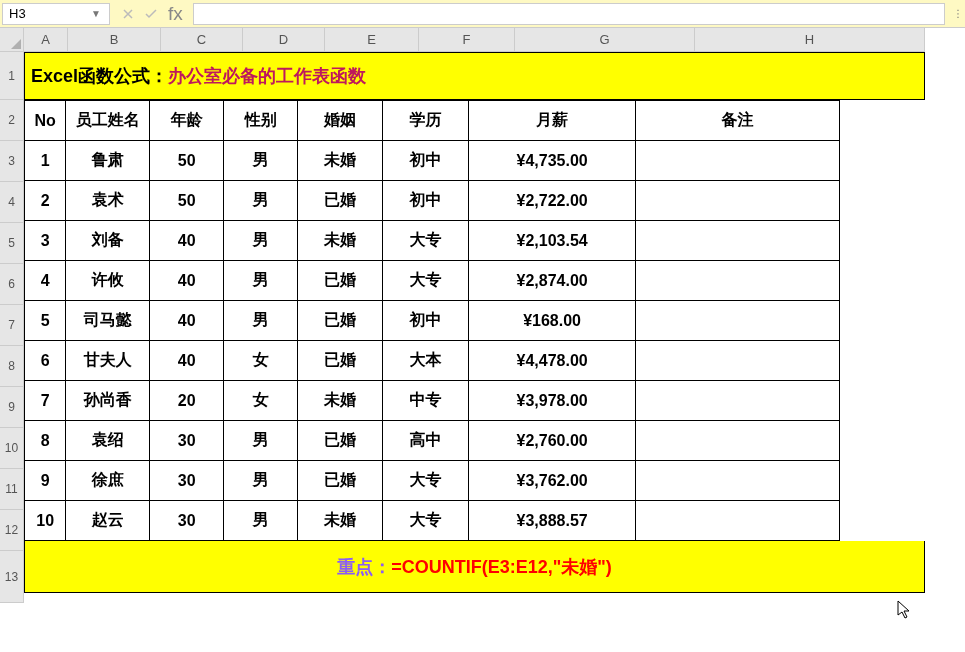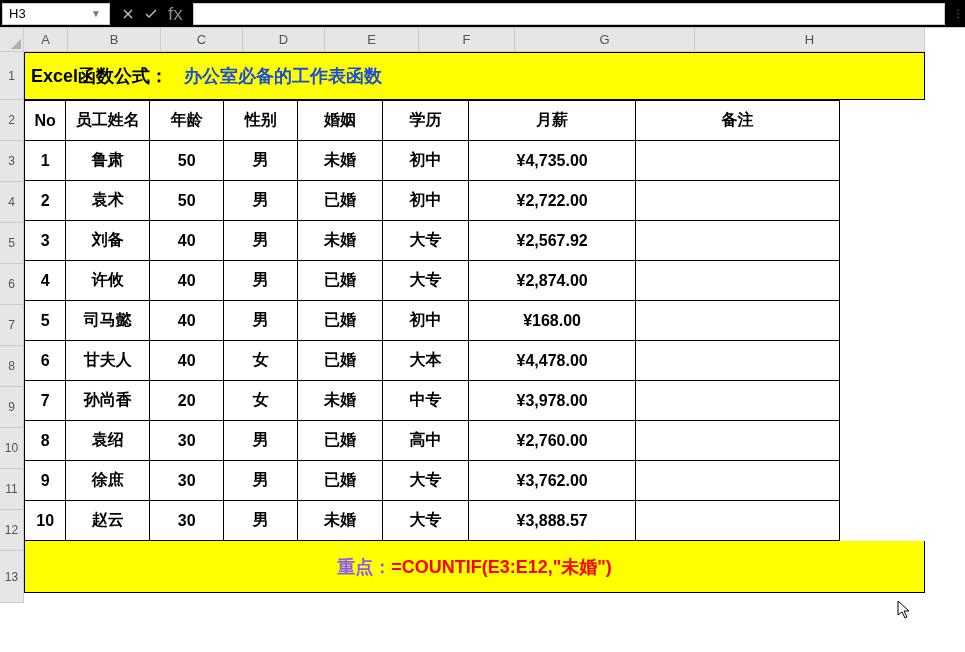--- a/index.html
+++ b/index.html
@@ -8,21 +8,21 @@
     font-family: "Microsoft YaHei", Arial, sans-serif;
     background: #e6e6e6;
     width: 965px;
     height: 652px;
     overflow: hidden;
   }
   .formula-bar {
     display: flex;
     align-items: center;
     height: 28px;
-    background: #000000;
+    background: #fef9c3;
     border-bottom: 1px solid #ccc;
     font-size: 13px;
   }
   .name-box {
     width: 108px;
     height: 22px;
     background: #fff;
     border: 1px solid #ccc;
     margin-left: 2px;
     padding: 0 6px;
@@ -134,24 +134,23 @@
 
   .title-row {
     height: 48px;
     background: #ffff00;
     border: 1px solid #000;
     display: flex;
     align-items: center;
     padding-left: 6px;
     font-size: 18px;
     font-weight: bold;
-    gap: 16px;
   }
   .title-row .t1 { color: #000; }
-  .title-row .t2 { color: #1d4ed8; }
+  .title-row .t2 { color: #be185d; }
 
   table.data {
     border-collapse: collapse;
     width: 816px;
   }
   table.data th, table.data td {
     border: 1px solid #000;
     height: 40px;
     text-align: center;
     font-size: 16px;
@@ -290,21 +289,21 @@
               <td class="salary">¥2,722.00</td>
               <td></td>
             </tr>
             <tr>
               <td>3</td>
               <td>刘备</td>
               <td>40</td>
               <td>男</td>
               <td>未婚</td>
               <td>大专</td>
-              <td class="salary">¥2,567.92</td>
+              <td class="salary">¥2,103.54</td>
               <td></td>
             </tr>
             <tr>
               <td>4</td>
               <td>许攸</td>
               <td>40</td>
               <td>男</td>
               <td>已婚</td>
               <td>大专</td>
               <td class="salary">¥2,874.00</td>

